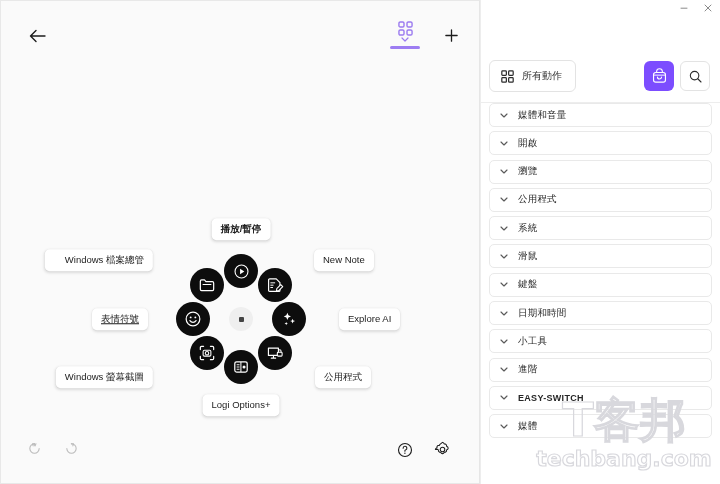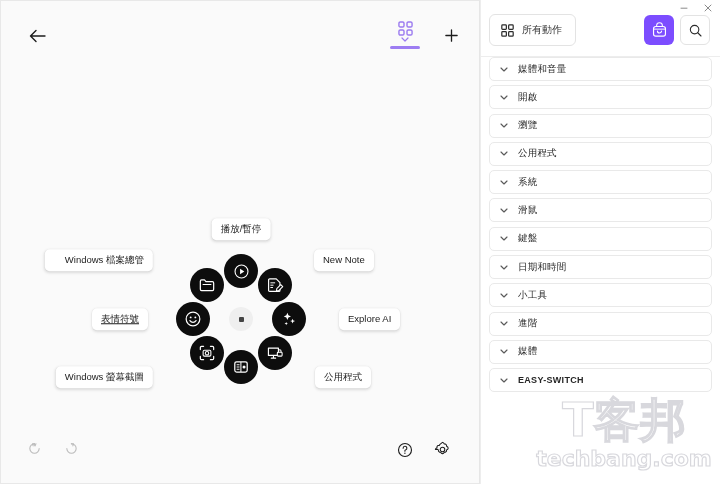--- a/index.html
+++ b/index.html
@@ -148,20 +148,21 @@
     display: flex; align-items: center; justify-content: center;
     cursor: pointer;
     color: #888;
     font-size: 10px;
   }
   .right-header {
     flex: 0 0 56px;
     padding: 14px 10px 10px 8px;
     display: flex; align-items: center; gap: 6px;
     border-bottom: 1px solid #ededed;
+    margin-top: 46px;
   }
   .all-actions {
     display: flex; align-items: center; gap: 8px;
     border: 1px solid #e3e3e3;
     border-radius: 6px;
     background: #fff;
     padding: 8px 13px 8px 11px;
     font-size: 10px;
     color: #333;
     cursor: pointer;
@@ -284,21 +285,21 @@
           <span class="center-dot"></span>
         </div>
       <div class="node" style="left: 240px; top: 208px;">
             <span style="line-height: 0;">
               <svg width="17" height="17" viewBox="0 0 20 20" fill="none">
                 <circle cx="10" cy="10" r="7.6" stroke="#fff" stroke-width="1.3"></circle>
                 <path d="M8.3 6.9l5 3.1-5 3.1z" fill="#fff"></path>
               </svg>
             </span>
           </div>
-          <div class="chip" style="top: 166px; left: 240px; transform: translate(-50%, -50%);">播放/暫停</div>
+          <div class="chip" style="top: 166px; left: 240px; transform: translate(-50%, -50%); font-weight: bold;">播放/暫停</div>
           <div class="node" style="left: 274px; top: 222px;">
             <span style="line-height: 0;">
               <svg width="18" height="18" viewBox="0 0 20 20" fill="none">
                 <path d="M4 3.2h7.4l4.1 4.1V16a1.1 1.1 0 0 1-1.1 1.1H4A1.1 1.1 0 0 1 2.9 16V4.3A1.1 1.1 0 0 1 4 3.2z" stroke="#fff" stroke-width="1.3" stroke-linejoin="round"></path>
                 <path d="M5.3 7.6h4.4M5.3 10.2h2.6M5.3 12.8h2" stroke="#fff" stroke-width="1.1" stroke-linecap="round"></path>
                 <path d="M16.4 9.6l2.2 2.2-4.4 4.4-2.6.4.4-2.6z" fill="#0d0d0d" stroke="#fff" stroke-width="1.2" stroke-linejoin="round"></path>
               </svg>
             </span>
           </div>
           <div class="chip" style="top: 197px; left: 313px; transform: translate(0px, -50%);">New Note</div>
@@ -327,20 +328,21 @@
           <div class="node" style="left: 240px; top: 304px;">
             <span style="line-height: 0;">
               <svg width="18" height="18" viewBox="0 0 20 20" fill="none">
                 <rect x="3.1" y="4.3" width="13.8" height="11.4" rx="2.1" stroke="#fff" stroke-width="1.35"></rect>
                 <path d="M9.9 4.5v11" stroke="#fff" stroke-width="1.15"></path>
                 <path d="M5.6 7.5h2.3M5.6 10h2.3M5.6 12.5h2.3" stroke="#fff" stroke-width="1.05" stroke-linecap="round"></path>
                 <circle cx="13.4" cy="10" r="1.7" fill="#fff"></circle>
               </svg>
             </span>
           </div>
+          <div class="chip" style="top: 342px; left: 240px; transform: translate(-50%, -50%);">Logi Options+</div>
           <div class="node" style="left: 206px; top: 290px;">
             <span style="line-height: 0;">
               <svg width="18" height="18" viewBox="0 0 20 20" fill="none">
                 <path d="M2.6 6.2V3.9a1.3 1.3 0 0 1 1.3-1.3h2.3M13.8 2.6h2.3a1.3 1.3 0 0 1 1.3 1.3v2.3M17.4 13.8v2.3a1.3 1.3 0 0 1-1.3 1.3h-2.3M6.2 17.4H3.9a1.3 1.3 0 0 1-1.3-1.3v-2.3" stroke="#fff" stroke-width="1.35" stroke-linecap="round"></path>
                 <rect x="5.7" y="6.9" width="8.6" height="6.6" rx="1.4" stroke="#fff" stroke-width="1.2"></rect>
                 <circle cx="10" cy="10.2" r="1.9" stroke="#fff" stroke-width="1.2"></circle>
               </svg>
             </span>
           </div>
           <div class="chip" style="top: 314px; left: 152px; transform: translate(-100%, -50%);">Windows 螢幕截圖</div>
@@ -501,31 +503,31 @@
               <path d="M1 1L4 4L7 1" stroke="#5a5a5a" stroke-width="1.15" fill="none" stroke-linecap="round" stroke-linejoin="round"></path>
             </svg></span>
           <span class="lbl">小工具</span>
         </div>
         <div class="acc-item">
           <span style="line-height: 0;"><svg width="8" height="5" viewBox="0 0 8 5">
               <path d="M1 1L4 4L7 1" stroke="#5a5a5a" stroke-width="1.15" fill="none" stroke-linecap="round" stroke-linejoin="round"></path>
             </svg></span>
           <span class="lbl">進階</span>
         </div>
+        <div class="acc-item bold">
+          <span style="line-height: 0;"><svg width="8" height="5" viewBox="0 0 8 5">
+              <path d="M1 1L4 4L7 1" stroke="#5a5a5a" stroke-width="1.15" fill="none" stroke-linecap="round" stroke-linejoin="round"></path>
+            </svg></span>
+          <span class="lbl">EASY-SWITCH</span>
+        </div>
         <div class="acc-item">
           <span style="line-height: 0;"><svg width="8" height="5" viewBox="0 0 8 5">
               <path d="M1 1L4 4L7 1" stroke="#5a5a5a" stroke-width="1.15" fill="none" stroke-linecap="round" stroke-linejoin="round"></path>
             </svg></span>
           <span class="lbl">媒體</span>
-        </div>
-        <div class="acc-item bold">
-          <span style="line-height: 0;"><svg width="8" height="5" viewBox="0 0 8 5">
-              <path d="M1 1L4 4L7 1" stroke="#5a5a5a" stroke-width="1.15" fill="none" stroke-linecap="round" stroke-linejoin="round"></path>
-            </svg></span>
-          <span class="lbl">EASY-SWITCH</span>
         </div>
       </div>
 
     <svg class="watermark" viewBox="0 0 184 92">
       <text class="wm-text" id="wm-cn" x="92" y="46" font-size="46" text-anchor="middle">T客邦</text>
       <text class="wm-text" id="wm-url" x="92" y="76" font-size="22" text-anchor="middle">techbang.com</text>
     </svg>
   </div>
 </div>
 

